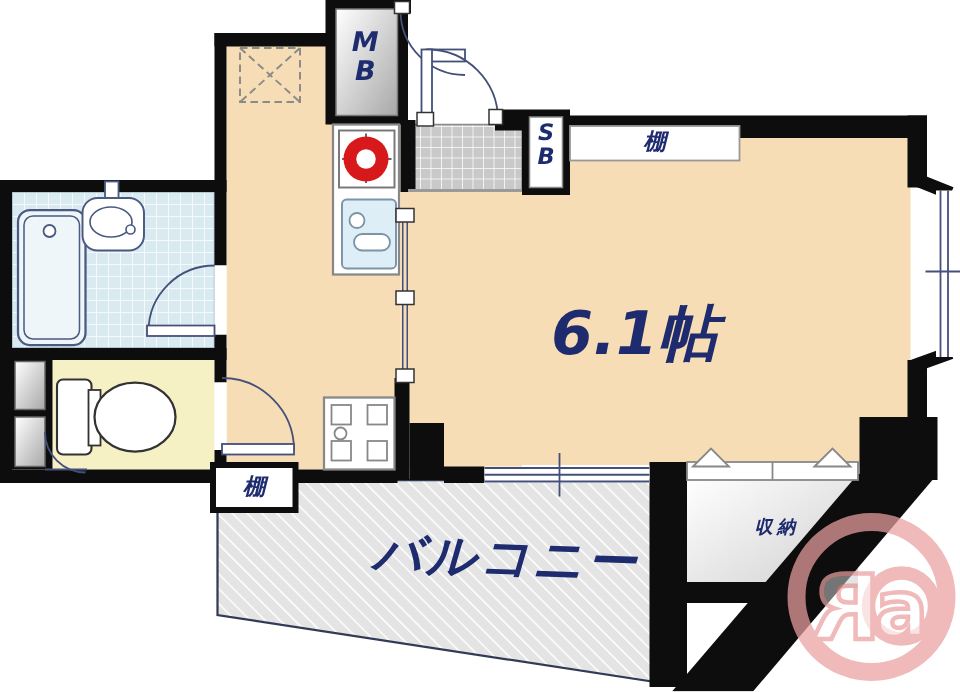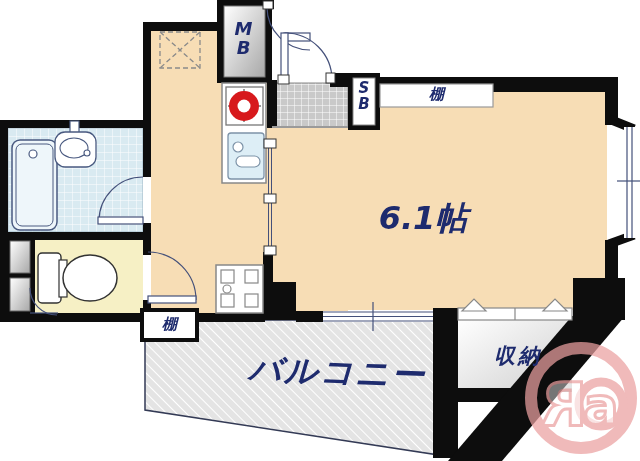--- a/index.html
+++ b/index.html
@@ -5,23 +5,23 @@
   html,body{margin:0;padding:0;background:#fff;}
   #stage{position:relative;width:640px;height:461px;background:#fff;overflow:hidden;
          font-family:"DejaVu Sans","Liberation Sans",sans-serif;}
   #plan-svg{position:absolute;left:0;top:0;}
   .lbl{position:absolute;color:var(--text);font-weight:bold;font-style:italic;
        text-align:center;line-height:1.05;white-space:nowrap;}
   .lbl-mb{left:222px;top:20px;width:44px;font-size:18px;letter-spacing:1px;}
   .lbl-sb{left:351px;top:81px;width:26px;font-size:15px;}
   .lbl-shelf-top{left:380px;top:87px;width:113px;font-size:15px;}
   .lbl-room{left:330px;top:158px;width:210px;font-size:36px;}
-  .lbl-size{left:318px;top:202px;width:210px;font-size:32px;text-align:center;}
+  .lbl-size{left:318px;top:202px;width:210px;font-size:40px;text-align:center;}
   .lbl-balcony{left:212px;top:355px;width:250px;font-size:33px;transform:rotate(2deg);letter-spacing:2px;}
-  .lbl-storage{left:468px;top:345px;width:100px;font-size:21px;letter-spacing:3px;}
+  .lbl-storage{left:468px;top:345px;width:100px;font-size:12px;letter-spacing:3px;}
   .lbl-shelf-bottom{left:146px;top:317px;width:47px;font-size:15px;}
 </style>
 </head>
 <body>
 
 <div id="stage">
 <svg id="plan-svg" width="640" height="461" viewBox="0 0 640 461">
   <defs>
     <pattern id="bathGrid" width="8" height="8" patternUnits="userSpaceOnUse">
       <rect width="8" height="8" fill="var(--bath)"></rect>

